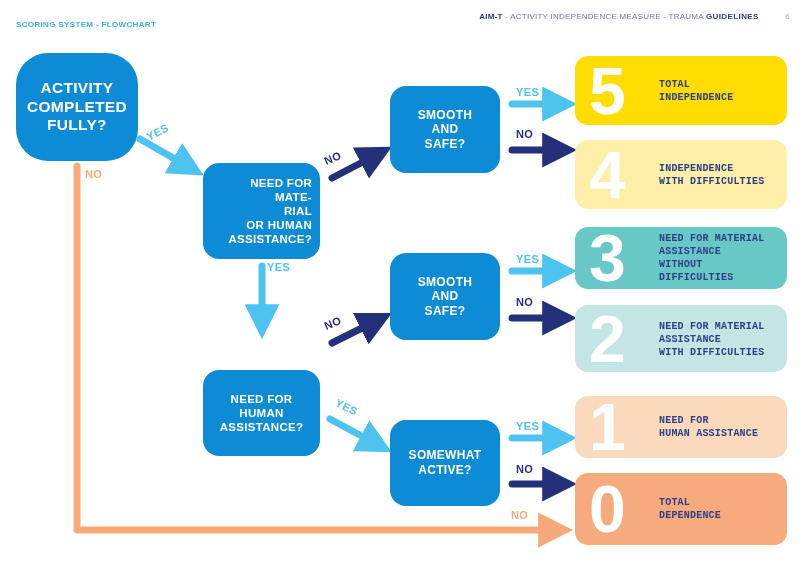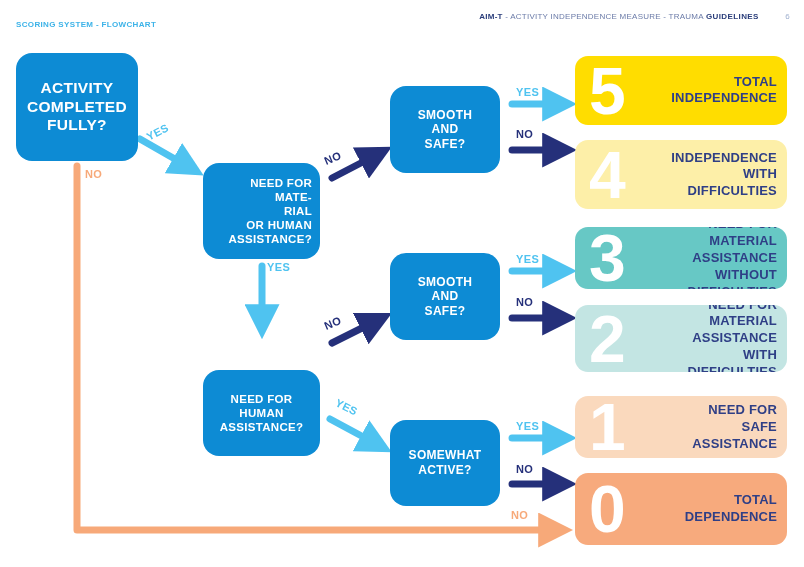--- a/index.html
+++ b/index.html
@@ -83,21 +83,21 @@
     align-items: center;
     justify-content: center;
     text-align: center;
     font-weight: bold;
     letter-spacing: 0.3px;
     line-height: 1.22;
     box-sizing: border-box;
   }
   .dbox-text { padding: 0 8px; white-space: pre-line; }
 
-  #box-activity      { left: 16px;  top: 53px;  width: 122px; height: 108px; font-size: 15.5px; border-radius: 16px;}
+  #box-activity      { left: 16px;  top: 53px;  width: 122px; height: 108px; font-size: 15.5px; border-radius: 32px;}
   #box-material      { left: 203px; top: 163px; width: 117px; height: 96px;  font-size: 11.5px; text-align: right; }
   #box-human         { left: 203px; top: 338px; width: 117px; height: 86px;  font-size: 11.5px; margin-top: 32px; }
   #box-smooth1       { left: 390px; top: 86px;  width: 110px; height: 87px;  font-size: 12px; }
   #box-smooth2       { left: 390px; top: 253px; width: 110px; height: 87px;  font-size: 12px; }
   #box-somewhat      { left: 390px; top: 420px; width: 110px; height: 86px;  font-size: 12px; }
 
   
   .sbox {
     position: absolute;
     left: 575px;
@@ -116,27 +116,28 @@
     color: #ffffff;
     line-height: 0.8;
     letter-spacing: -2px;
   }
   .sbox .lbl {
     position: absolute;
     left: 84px;
     right: 10px;
     top: 50%;
     transform: translateY(-50%);
-    text-align: right;
-    font-size: 13px;
+    text-align: left;
+    font-size: 10px;
     font-weight: bold;
     color: #2f3f86;
     line-height: 1.3;
     letter-spacing: 0.2px;
     white-space: pre-line;
+    font-family: Liberation Mono, monospace;
   }
 
   #score-5 { top: 56px;  height: 69px; background: #FFDD00; }
   #score-4 { top: 140px; height: 69px; background: #FDEFA8; }
   #score-3 { top: 227px; height: 62px; background: #67C8C5; }
   #score-2 { top: 305px; height: 67px; background: #C3E5E3; }
   #score-1 { top: 396px; height: 62px; background: #FAD9BD; }
   #score-0 { top: 473px; height: 72px; background: #F7AA7D; }
 
   
@@ -299,21 +300,21 @@
   <div class="sbox" id="score-2">
     <div class="num">2</div>
     <div class="lbl">NEED FOR MATERIAL
 ASSISTANCE
 WITH DIFFICULTIES</div>
   </div>
 
   <div class="sbox" id="score-1">
     <div class="num">1</div>
     <div class="lbl">NEED FOR
-SAFE ASSISTANCE</div>
+HUMAN ASSISTANCE</div>
   </div>
 
   <div class="sbox" id="score-0">
     <div class="num">0</div>
     <div class="lbl">TOTAL
 DEPENDENCE</div>
   </div>
 
   <div class="alabel lab-yes" id="lab-yes-1">YES</div>
   <div class="alabel lab-noor" id="lab-no-1">NO</div>

